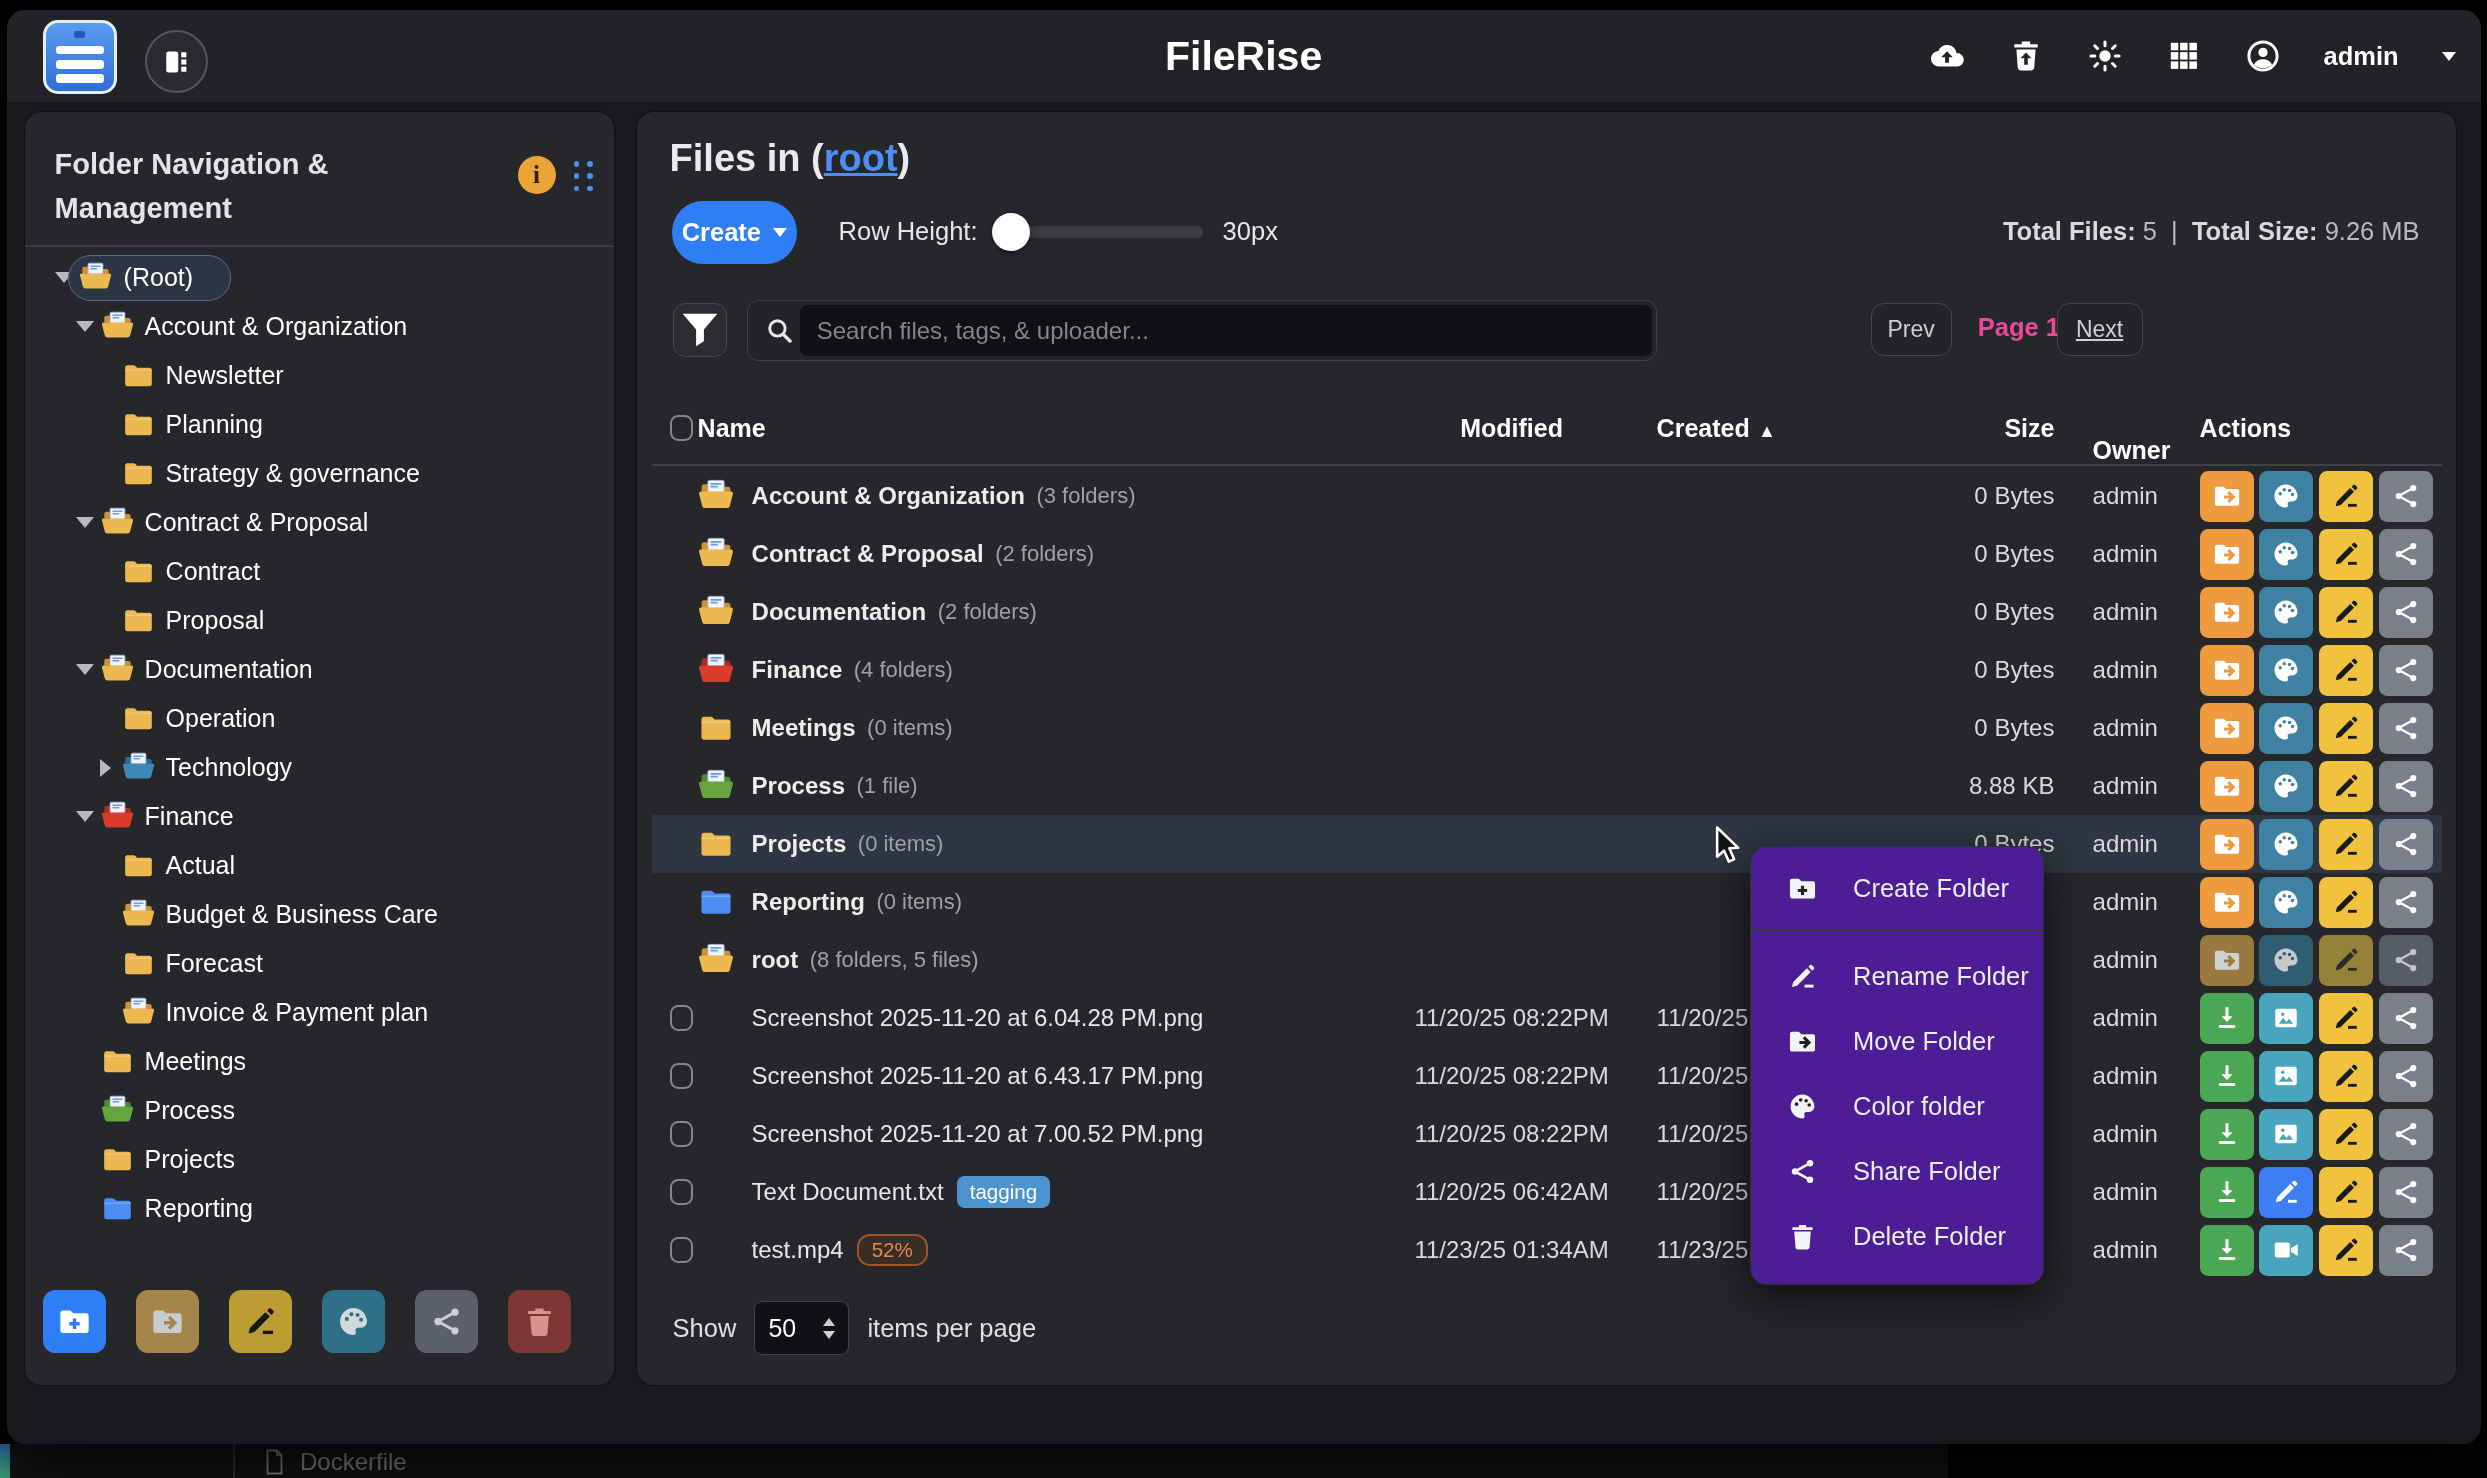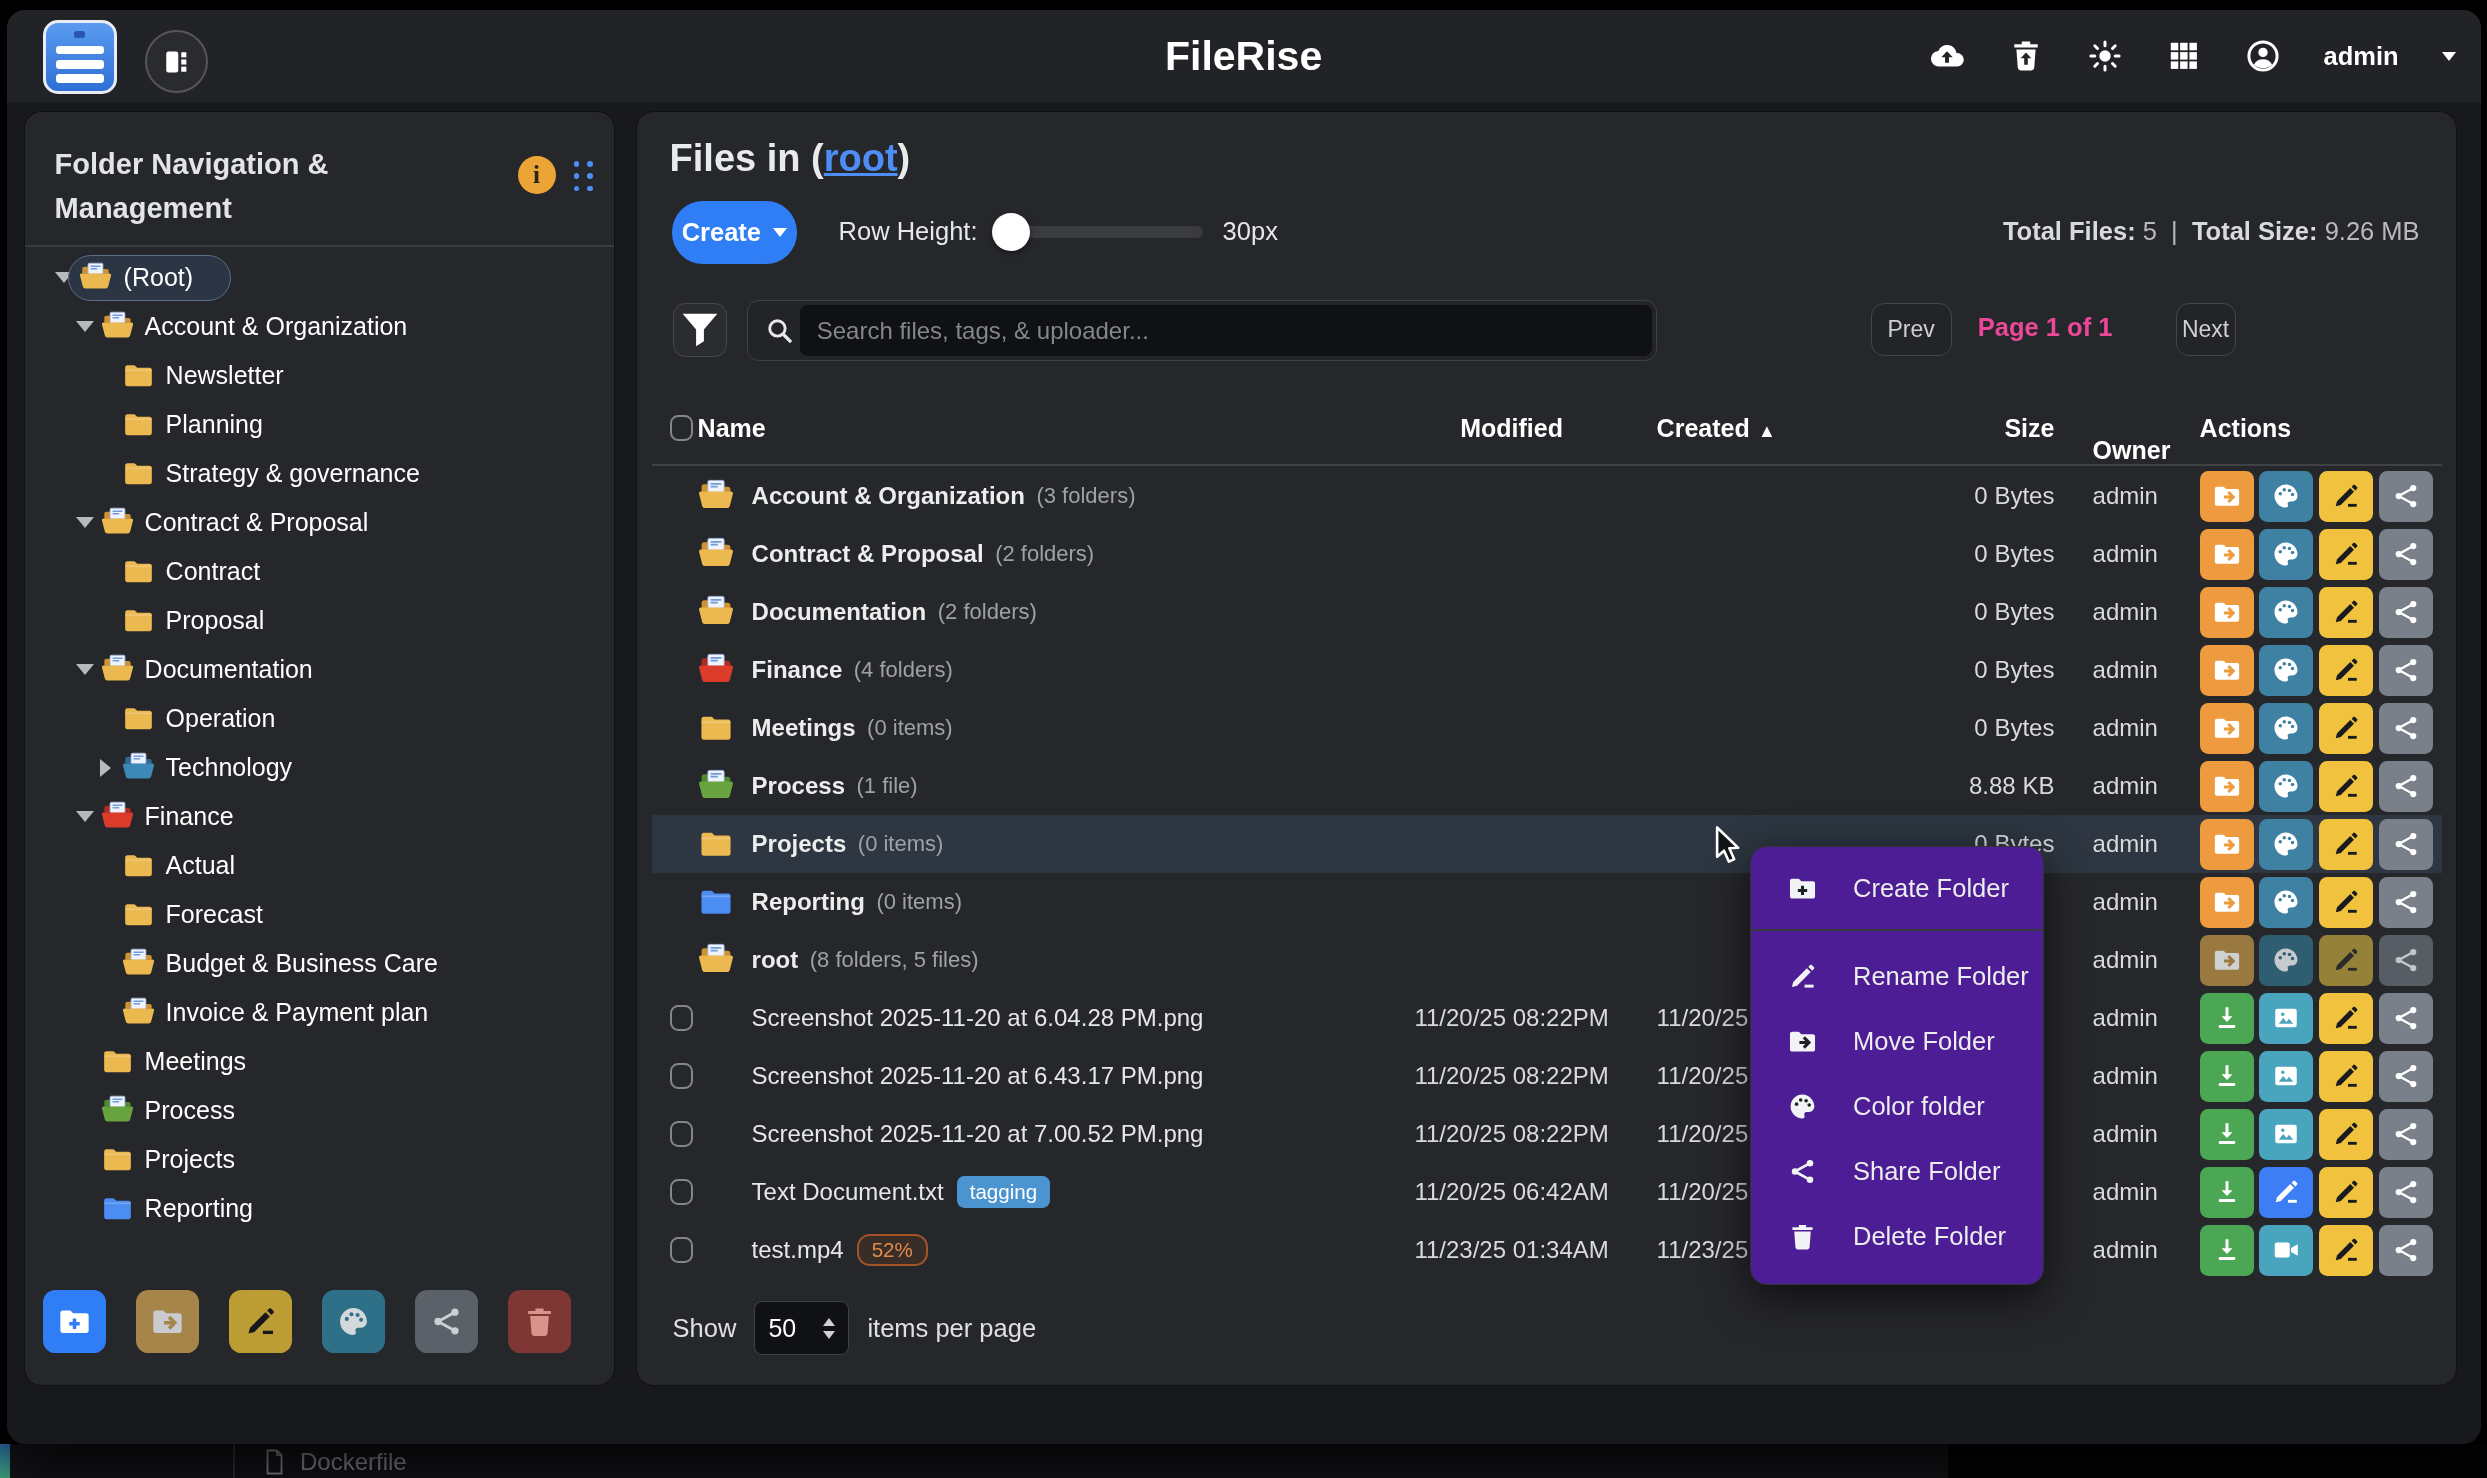--- a/index.html
+++ b/index.html
@@ -63,21 +63,21 @@
   .filter-btn{position:absolute;left:36px;top:191px;width:54px;height:54px;border-radius:12.3px;background:#2b2c30;border:1.6px solid #47484c;
     display:flex;align-items:center;justify-content:center;}
   .search-wrap{position:absolute;left:110px;top:188px;width:910px;height:61px;border-radius:11.5px;background:#232428;
     border:1.6px solid #404145;display:flex;align-items:center;padding-left:15px;}
   .search-inner{flex:1;height:51px;margin:0 4.1px;border-radius:7.4px;background:#101114;display:flex;align-items:center;padding-left:15px;}
   .search-inner input{background:transparent;border:none;outline:none;color:#d7d8da;font-size:24px;width:95%;}
   .search-inner input::placeholder{color:#84868b;}
   .pg-btn{position:absolute;top:191px;height:53px;border-radius:13px;background:#232427;border:1.6px solid #454649;
     color:#cfd0d3;font-size:23px;display:flex;align-items:center;justify-content:center;}
   #prev-btn{left:1234px;width:81px;}
-  #next-btn{left:1539px;width:60px;}
+  #next-btn{left:1420px;width:86px;text-decoration:underline;}
   .pg-label{position:absolute;left:1332px;top:201px;width:153px;text-align:center;font-size:25.5px;color:#ec4899;font-weight:600;}
 
   
   .thead{position:absolute;left:15px;top:288px;width:1790px;height:56px;display:flex;align-items:center;color:#fff;font-weight:700;font-size:25px;}
   .tdivider{position:absolute;left:15px;top:352px;width:1790px;height:1.6px;background:#404145;}
   #file-rows{position:absolute;left:15px;top:355px;width:1790px;}
   .frow{position:relative;height:58px;display:flex;align-items:center;font-size:24px;color:#d9dadc;}
   .frow.selected{background:#2d3641;}
   .col-check{width:46px;display:flex;justify-content:flex-start;padding-left:18px;}
   .checkbox{width:23px;height:26px;border:2.5px solid #84868b;border-radius:8.2px;}
@@ -329,33 +329,33 @@
           </div>
           <div class="titem">
             <span class="ticon" style="left:97px"><svg viewBox="0 0 24 24" width="100%" height="100%">
                 <path fill="#ecb850" d="M2.3 6.1c0-.9.7-1.6 1.6-1.6h4.7c.5 0 .9.2 1.2.5L11 6.3h9.1c.9 0 1.6.7 1.6 1.6v10.3c0 .9-.7 1.6-1.6 1.6H3.9c-.9 0-1.6-.7-1.6-1.6z"></path>
                 <path fill="rgba(255,255,255,.22)" d="M2.3 7.6h19.4v1.2H2.3z"></path>
               </svg></span>
             <span class="tlabel" style="left:141px">Actual</span>
           </div>
           <div class="titem">
             <span class="ticon" style="left:97px"><svg viewBox="0 0 24 24" width="100%" height="100%">
+    <path fill="#d1912c" d="M2.4 5.6c0-.8.7-1.5 1.5-1.5h4.6c.5 0 .9.2 1.2.5l1.2 1.2h9.2c.8 0 1.5.7 1.5 1.5v2H2.4z"></path>
+    <rect x="6.6" y="1.6" width="10.8" height="8" rx="1" fill="#eef3fd" stroke="#9fb6e6" stroke-width="0.6"></rect>
+    <path d="M8.4 3.9h7.2M8.4 5.7h4.8" stroke="#6f9bd8" stroke-width="1.1"></path>
+    <path fill="#ecb850" d="M1.9 9h20.2c.8 0 1.4.7 1.2 1.5l-2.1 8.1c-.2.8-.9 1.4-1.7 1.4H4.5c-.8 0-1.5-.6-1.7-1.4L.7 10.5C.5 9.7 1.1 9 1.9 9z"></path>
+              </svg></span>
+            <span class="tlabel" style="left:141px">Budget &amp; Business Care</span>
+          </div>
+          <div class="titem">
+            <span class="ticon" style="left:97px"><svg viewBox="0 0 24 24" width="100%" height="100%">
                 <path fill="#ecb850" d="M2.3 6.1c0-.9.7-1.6 1.6-1.6h4.7c.5 0 .9.2 1.2.5L11 6.3h9.1c.9 0 1.6.7 1.6 1.6v10.3c0 .9-.7 1.6-1.6 1.6H3.9c-.9 0-1.6-.7-1.6-1.6z"></path>
                 <path fill="rgba(255,255,255,.22)" d="M2.3 7.6h19.4v1.2H2.3z"></path>
               </svg></span>
             <span class="tlabel" style="left:141px">Forecast</span>
-          </div>
-          <div class="titem">
-            <span class="ticon" style="left:97px"><svg viewBox="0 0 24 24" width="100%" height="100%">
-    <path fill="#d1912c" d="M2.4 5.6c0-.8.7-1.5 1.5-1.5h4.6c.5 0 .9.2 1.2.5l1.2 1.2h9.2c.8 0 1.5.7 1.5 1.5v2H2.4z"></path>
-    <rect x="6.6" y="1.6" width="10.8" height="8" rx="1" fill="#eef3fd" stroke="#9fb6e6" stroke-width="0.6"></rect>
-    <path d="M8.4 3.9h7.2M8.4 5.7h4.8" stroke="#6f9bd8" stroke-width="1.1"></path>
-    <path fill="#ecb850" d="M1.9 9h20.2c.8 0 1.4.7 1.2 1.5l-2.1 8.1c-.2.8-.9 1.4-1.7 1.4H4.5c-.8 0-1.5-.6-1.7-1.4L.7 10.5C.5 9.7 1.1 9 1.9 9z"></path>
-              </svg></span>
-            <span class="tlabel" style="left:141px">Budget &amp; Business Care</span>
           </div>
           <div class="titem">
             <span class="ticon" style="left:97px"><svg viewBox="0 0 24 24" width="100%" height="100%">
     <path fill="#d1912c" d="M2.4 5.6c0-.8.7-1.5 1.5-1.5h4.6c.5 0 .9.2 1.2.5l1.2 1.2h9.2c.8 0 1.5.7 1.5 1.5v2H2.4z"></path>
     <rect x="6.6" y="1.6" width="10.8" height="8" rx="1" fill="#eef3fd" stroke="#9fb6e6" stroke-width="0.6"></rect>
     <path d="M8.4 3.9h7.2M8.4 5.7h4.8" stroke="#6f9bd8" stroke-width="1.1"></path>
     <path fill="#ecb850" d="M1.9 9h20.2c.8 0 1.4.7 1.2 1.5l-2.1 8.1c-.2.8-.9 1.4-1.7 1.4H4.5c-.8 0-1.5-.6-1.7-1.4L.7 10.5C.5 9.7 1.1 9 1.9 9z"></path>
               </svg></span>
             <span class="tlabel" style="left:141px">Invoice &amp; Payment plan</span>
           </div>

